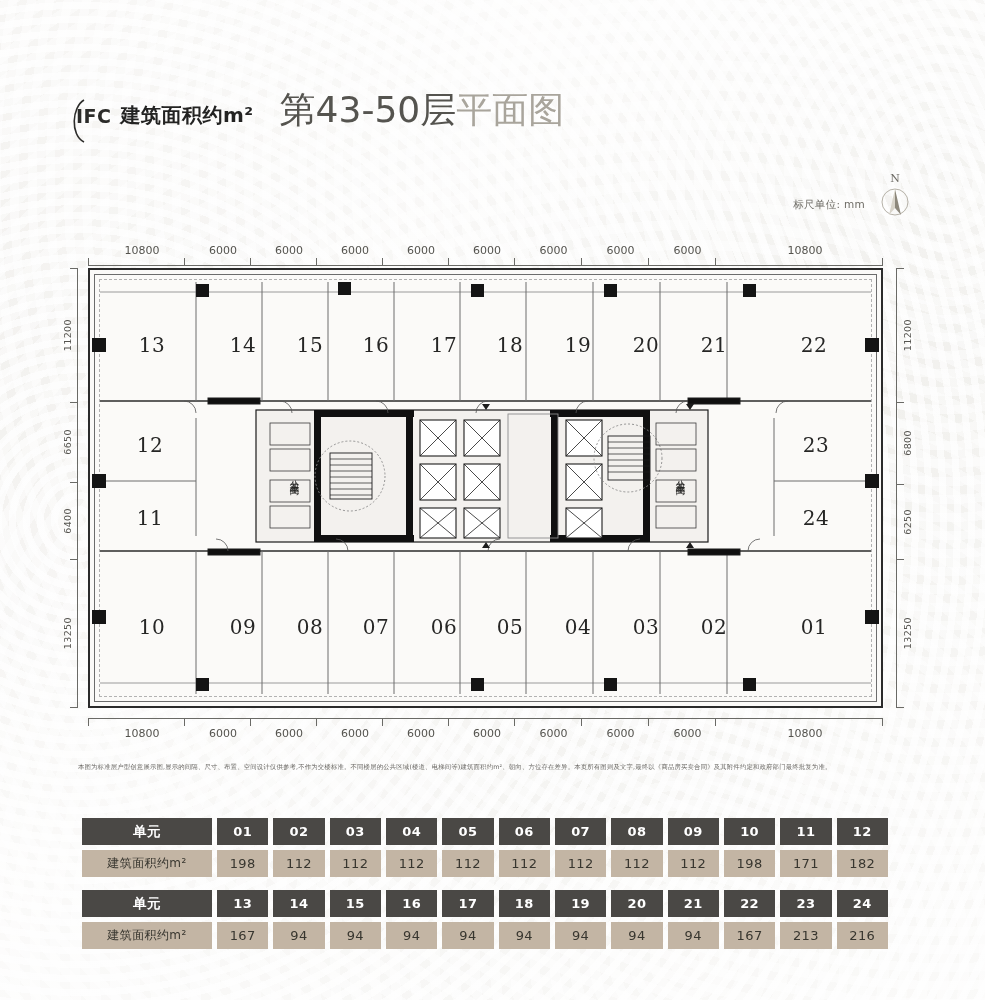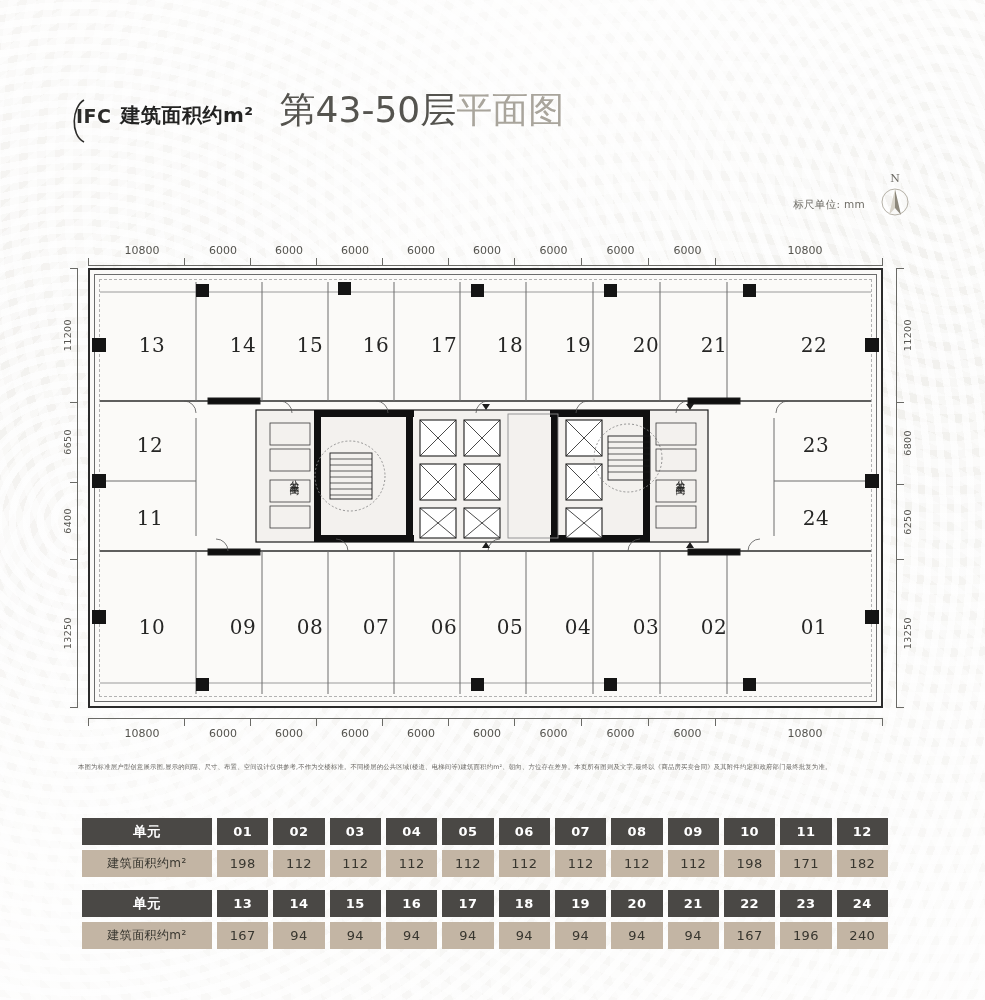--- a/index.html
+++ b/index.html
@@ -481,18 +481,18 @@
       <div class="cell vcell num">167</div>
       <div class="cell vcell num">94</div>
       <div class="cell vcell num">94</div>
       <div class="cell vcell num">94</div>
       <div class="cell vcell num">94</div>
       <div class="cell vcell num">94</div>
       <div class="cell vcell num">94</div>
       <div class="cell vcell num">94</div>
       <div class="cell vcell num">94</div>
       <div class="cell vcell num">167</div>
-      <div class="cell vcell num">196</div>
-      <div class="cell vcell num">240</div>
+      <div class="cell vcell num">213</div>
+      <div class="cell vcell num">216</div>
     </div>
   </div>
 
 </div>
 
 </body></html>

